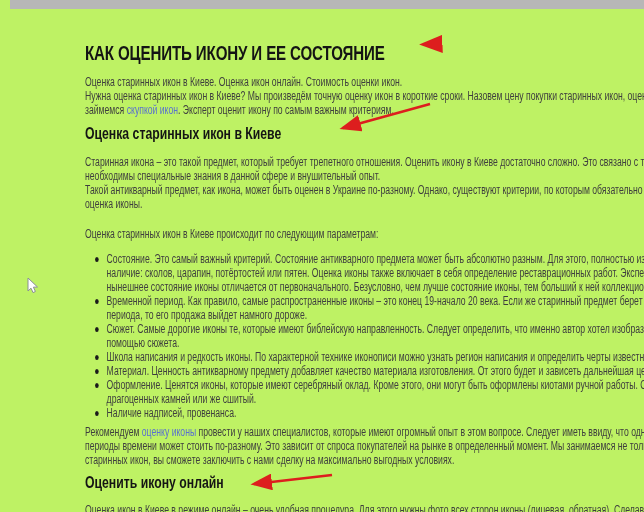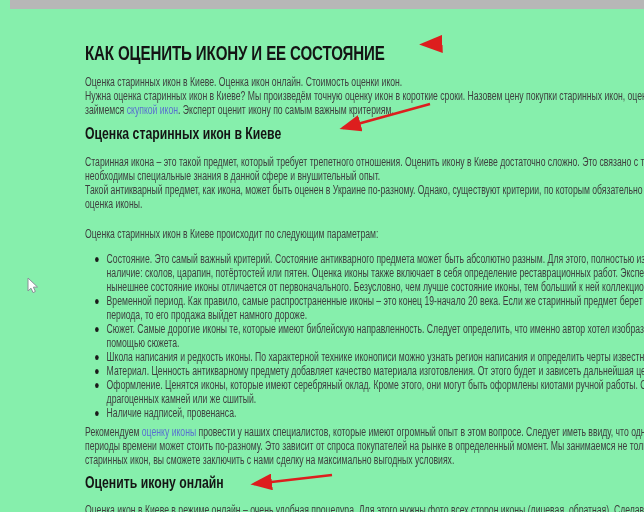--- a/index.html
+++ b/index.html
@@ -1,16 +1,16 @@
 <!DOCTYPE html>
 <html><head>
 <meta charset="utf-8">
 <style>
   html,body{margin:0;padding:0;background:#fff;}
-  .page{position:relative;width:644px;height:512px;overflow:hidden;background:#86efac;
+  .page{position:relative;width:644px;height:512px;overflow:hidden;background:#bef264;
         font-family:"Liberation Sans",sans-serif;}
   .topbar{position:absolute;left:10px;top:0;width:634px;height:9px;background:#b7b7b7;}
   .content{position:absolute;left:85px;top:0;width:1200px;
            transform:scaleX(0.72);transform-origin:0 0;
            font-size:12px;line-height:14px;color:#3e3e3e;}
   .content h1{margin:41px 0 0 0;font-size:21px;line-height:23px;color:#141414;
               font-weight:bold;letter-spacing:-0.2px;white-space:nowrap;}
   .content h2{margin:0;font-size:17px;line-height:19px;color:#141414;
               font-weight:bold;white-space:nowrap;}
   .h2a{margin-top:7px !important;}

